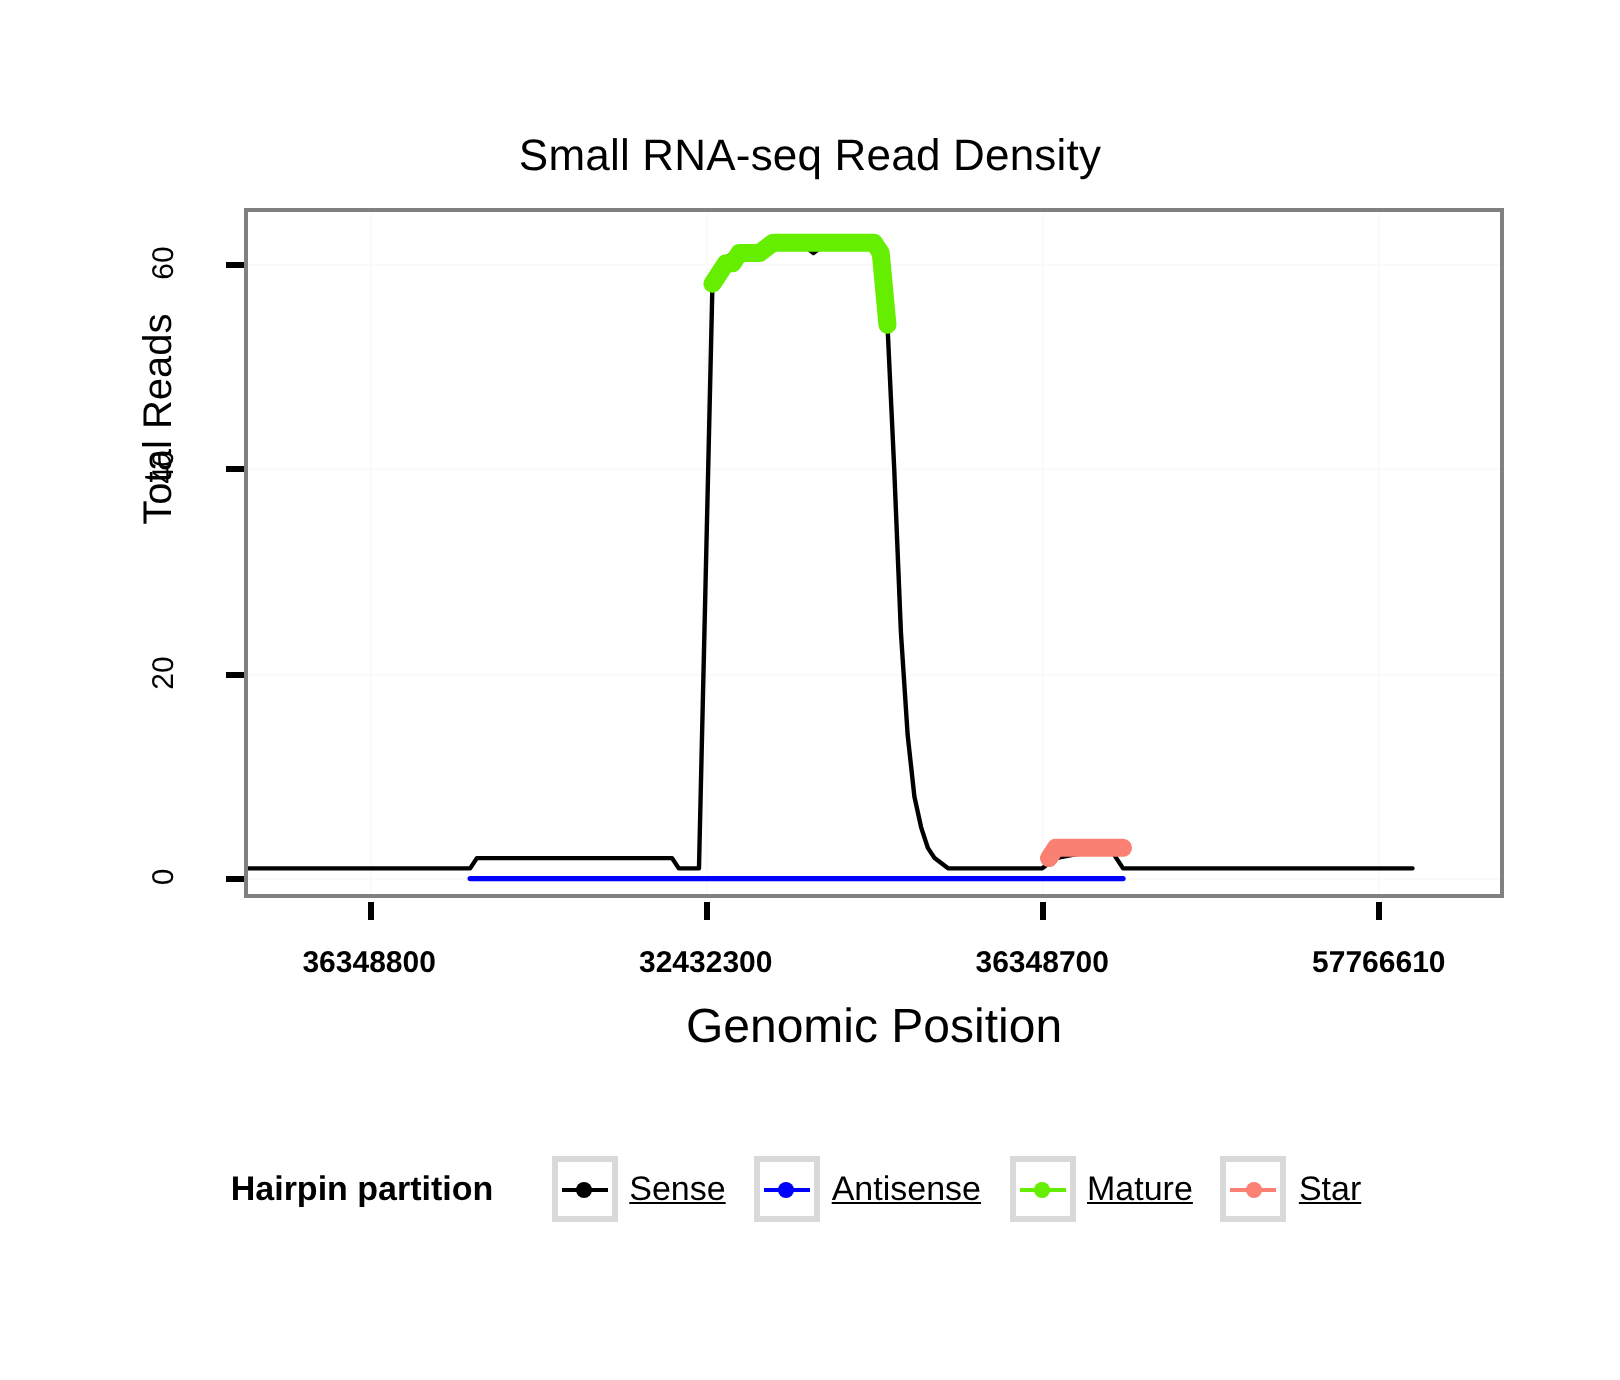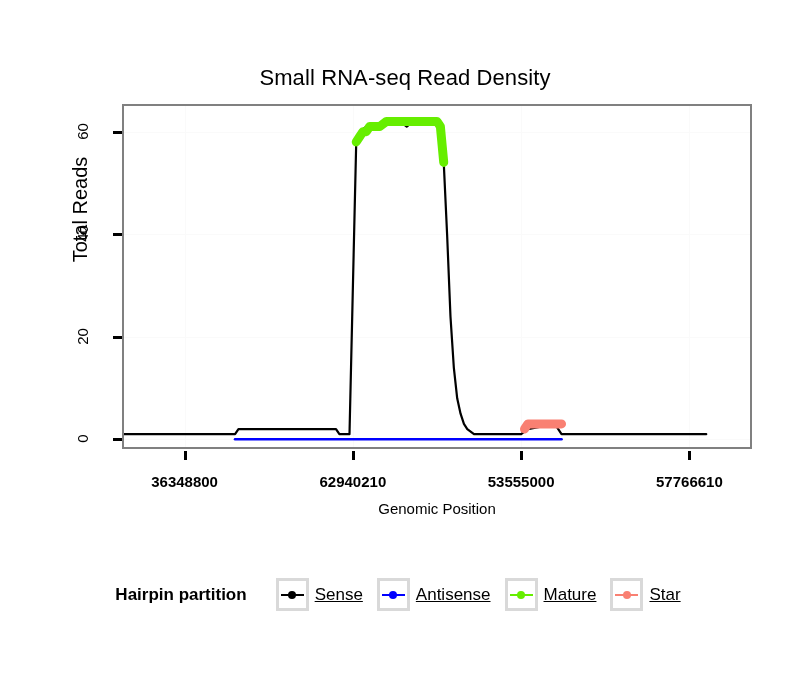--- a/index.html
+++ b/index.html
@@ -71,21 +71,21 @@
     font-size: 20px;
     transform: rotate(-90deg);
     transform-origin: center center;
   }
   .x-axis-title {
     position: absolute;
     left: 122px;
     top: 500px;
     width: 630px;
     text-align: center;
-    font-size: 15px;
+    font-size: 24px;
   }
   .ytick-label {
     position: absolute;
     right: 0;
     width: 40px;
     text-align: center;
     font-size: 15px;
     transform: rotate(-90deg);
     transform-origin: center center;
   }
@@ -179,23 +179,23 @@
       <div class="ytick-label" style="left: 62px; top: 327.752px;">20</div>
       <div class="ytick-mark" style="left: 113px; top: 335.752px;"></div>
       <div class="ytick-label" style="left: 62px; top: 225.195px;">40</div>
       <div class="ytick-mark" style="left: 113px; top: 233.195px;"></div>
       <div class="ytick-label" style="left: 62px; top: 122.639px;">60</div>
       <div class="ytick-mark" style="left: 113px; top: 130.639px;"></div>
     </div>
   <div id="x-ticks">
       <div class="xtick-label" style="left: 184.581px;">36348800</div>
       <div class="xtick-mark" style="left: 183.581px;"></div>
-      <div class="xtick-label" style="left: 352.86px;">62940210</div>
+      <div class="xtick-label" style="left: 352.86px;">32432300</div>
       <div class="xtick-mark" style="left: 351.86px;"></div>
-      <div class="xtick-label" style="left: 521.14px;">53555000</div>
+      <div class="xtick-label" style="left: 521.14px;">36348700</div>
       <div class="xtick-mark" style="left: 520.14px;"></div>
       <div class="xtick-label" style="left: 689.419px;">57766610</div>
       <div class="xtick-mark" style="left: 688.419px;"></div>
     </div>
 
   <div class="panel">
     <div class="panel-inner">
       <div id="grid-layer">
           <div class="gridline-v" style="left: 60.5806px;"></div>
           <div class="gridline-v" style="left: 228.86px;"></div>

